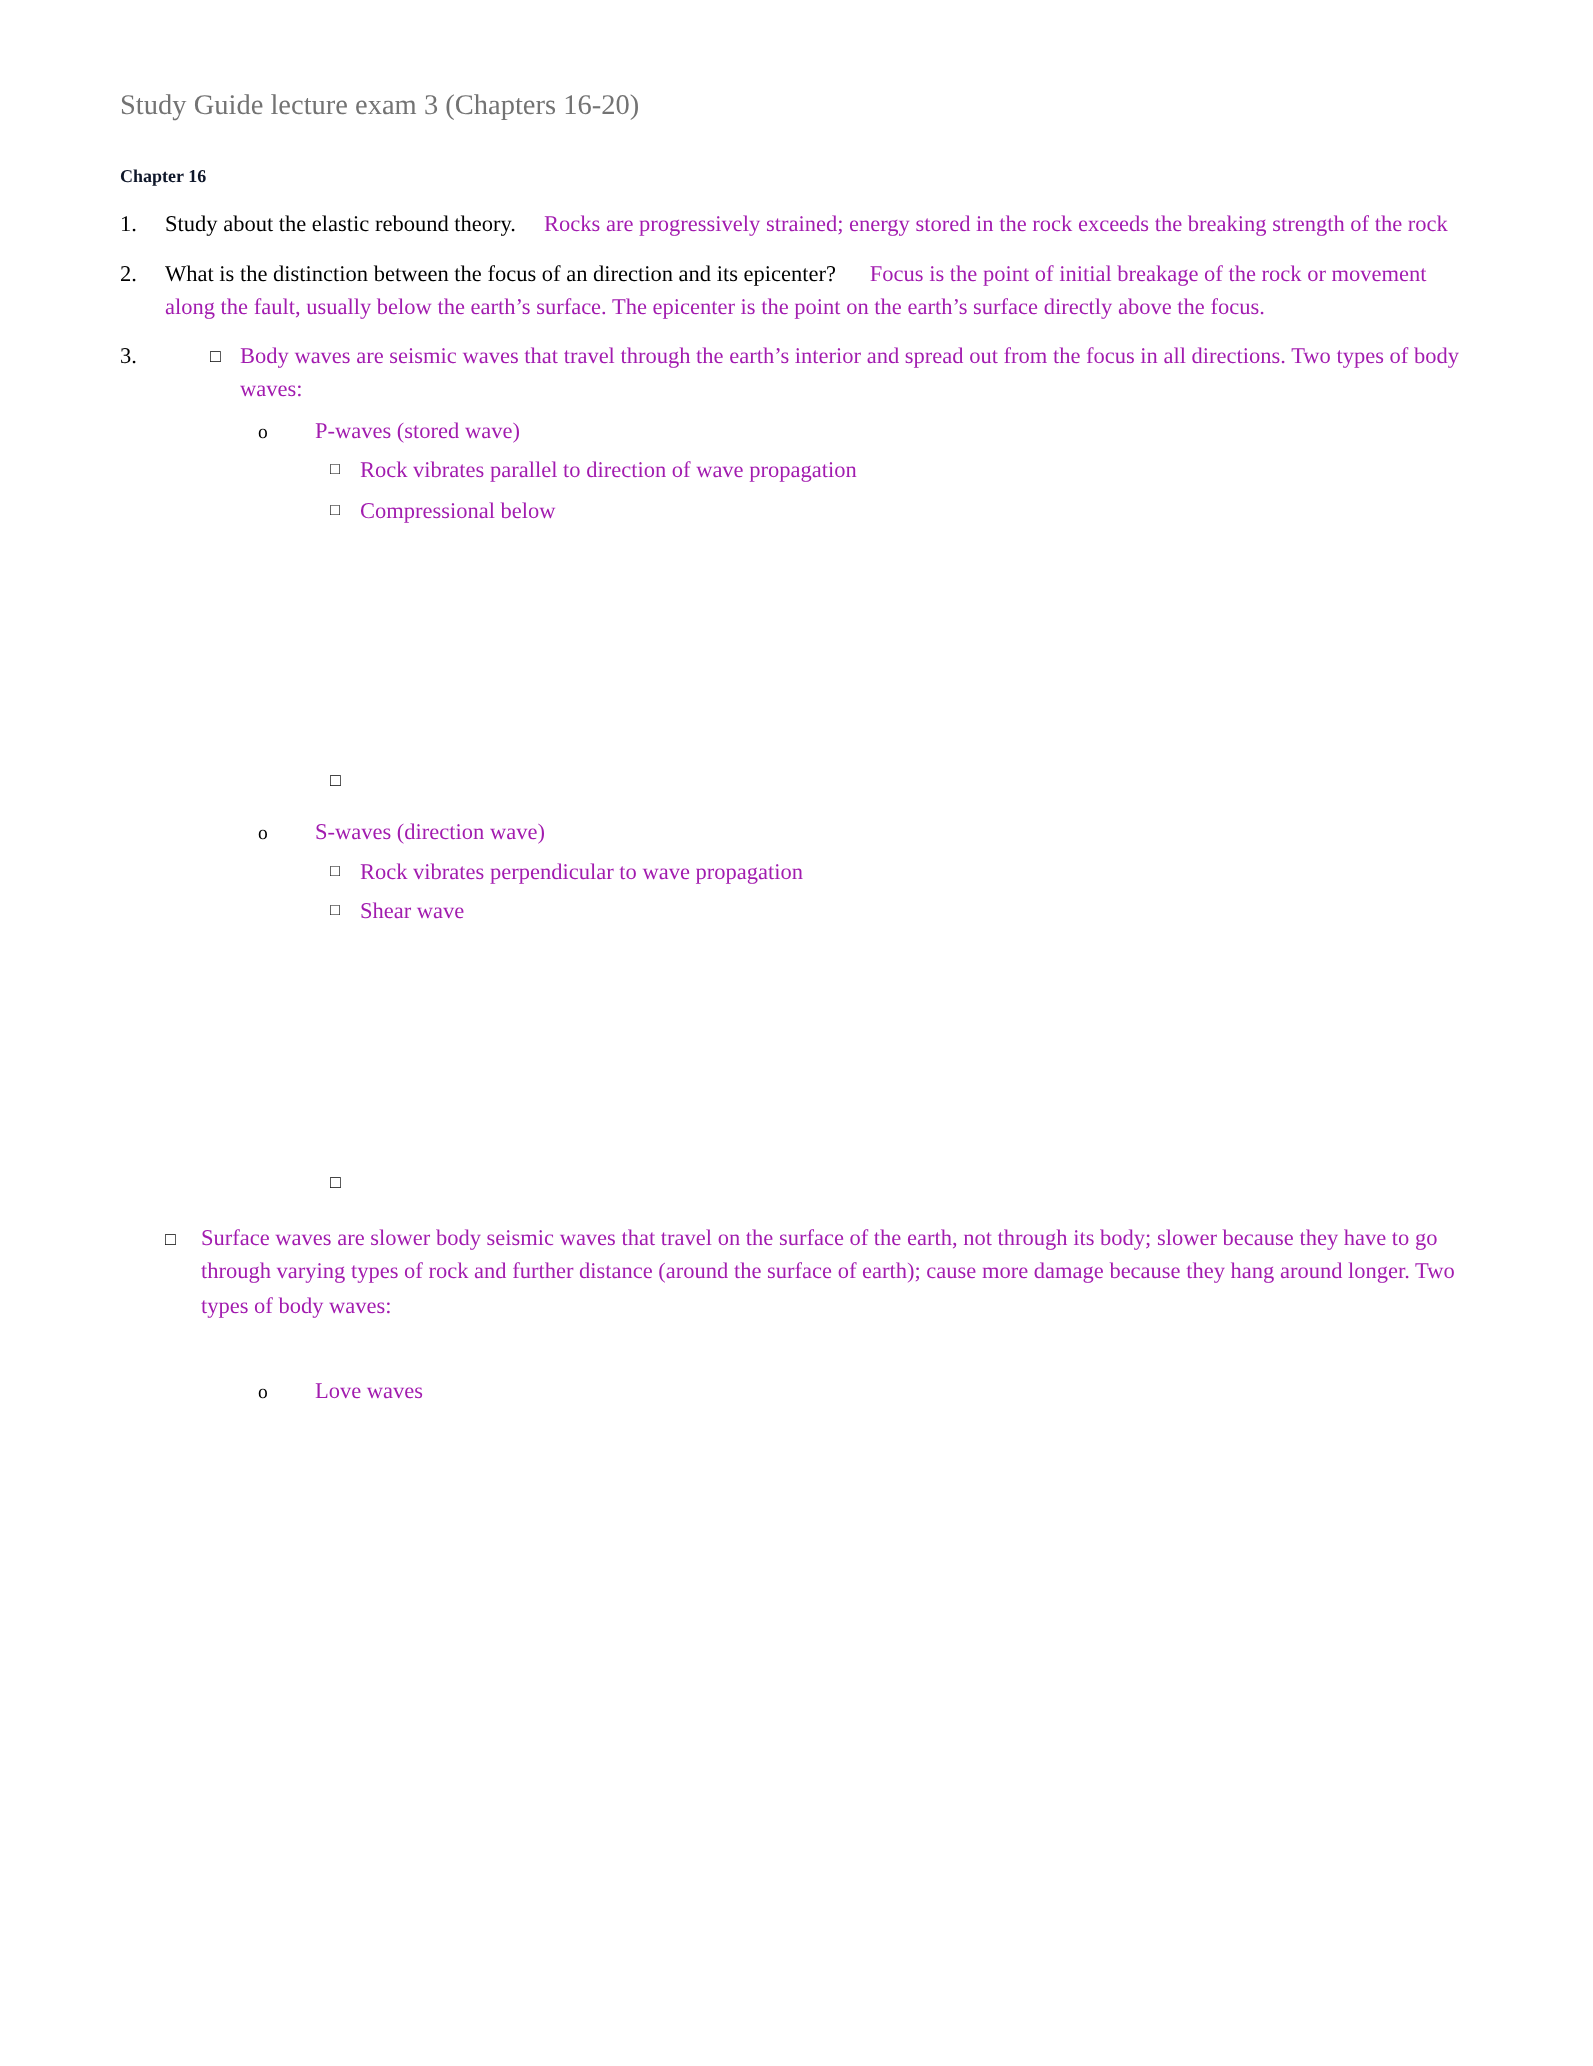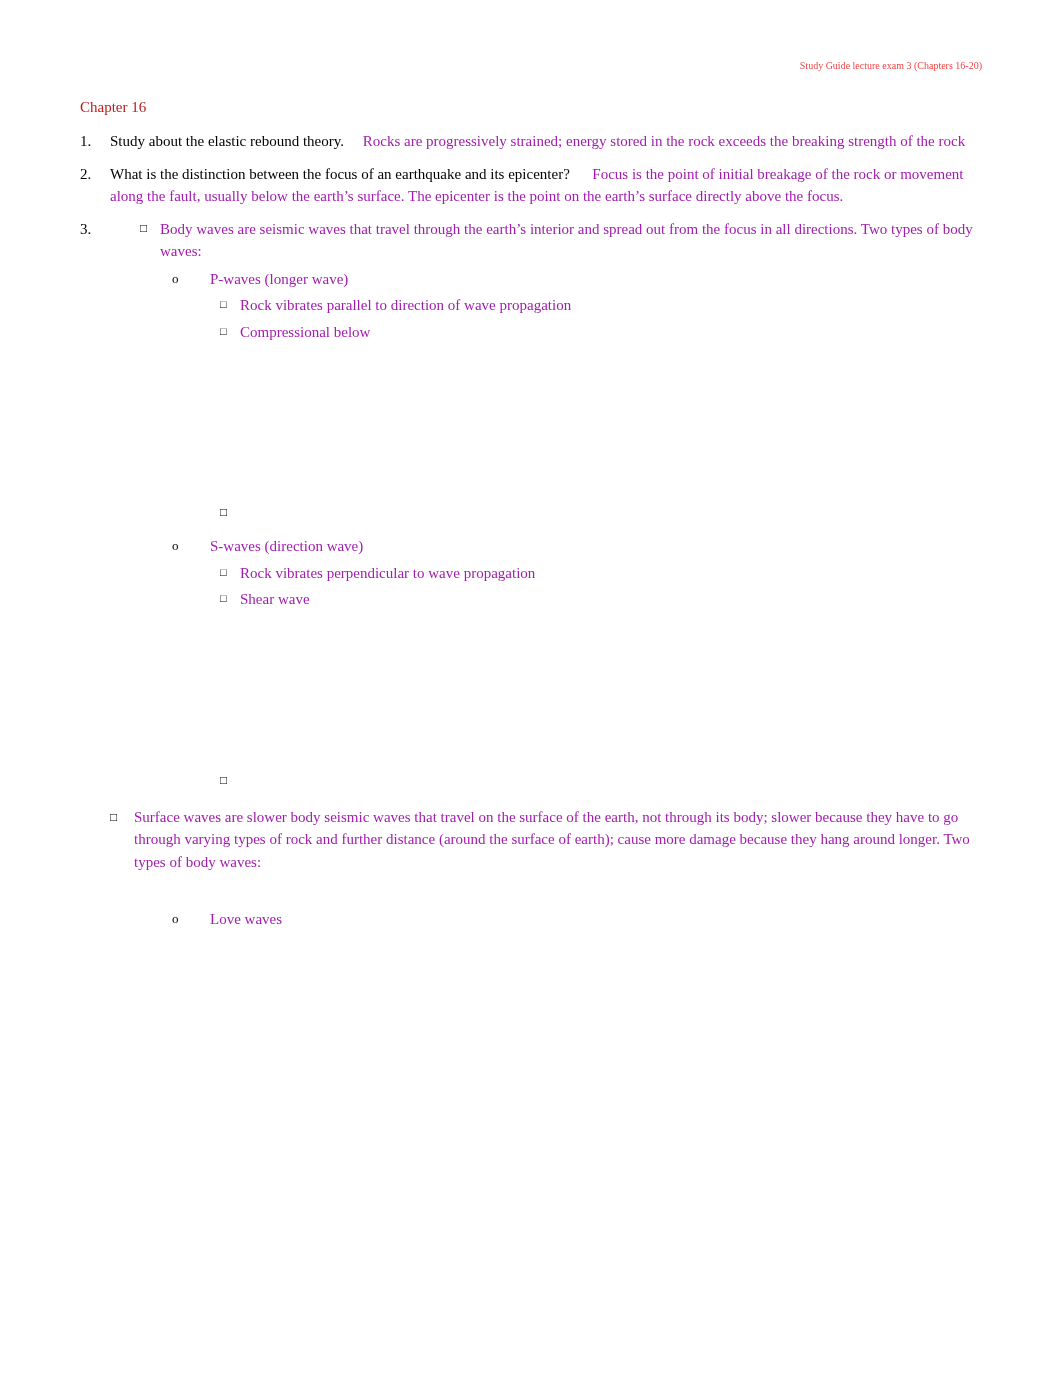--- a/index.html
+++ b/index.html
@@ -18,32 +18,32 @@
     }
 
     .page {
       width: 1062px;
       min-height: 1377px;
       background: #ffffff;
       padding: 60px 80px 60px 80px;
     }
 
     .page-title {
-      text-align: right;
-      font-size: 10px;
+      text-align: left;
+      font-size: 19px;
       font-weight: normal;
       margin-bottom: 28px;
-      color: #ef4444;
+      color: #737373;
     }
 
     .chapter-heading {
-      font-size: 15px;
-      font-weight: normal;
+      font-size: 12px;
+      font-weight: bold;
       margin-bottom: 14px;
-      color: #b91c1c;
+      color: #0f172a;
     }
 
     .question-item {
       margin-bottom: 10px;
       padding-left: 30px;
       position: relative;
       line-height: 1.5;
     }
 
     .question-number {
@@ -76,39 +76,39 @@
 
   <div class="question-item">
     <span class="question-number black">1.</span>
     <span class="black">Study about the elastic rebound theory.</span>
     <span>&nbsp;&nbsp;&nbsp;</span>
     <span class="red">Rocks are progressively strained; energy stored in the rock exceeds the breaking strength of the rock</span>
   </div>
 
   <div class="question-item">
     <span class="question-number black">2.</span>
-    <span class="black">What is the distinction between the focus of an earthquake and its epicenter?</span>
+    <span class="black">What is the distinction between the focus of an direction and its epicenter?</span>
     <span>&nbsp;&nbsp;&nbsp;&nbsp;</span>
     <span class="red">Focus is the point of initial breakage of the rock or movement along the fault, usually below the earth’s surface. The epicenter is the point on the earth’s surface directly above the focus.</span>
   </div>
 
   <div class="question-item">
     <span class="question-number black">3.</span>
   </div>
 
   <div style="padding-left: 60px;">
     <div style="position:relative; padding-left: 20px; margin-top: 5px; line-height:1.5;">
       <span style="position:absolute; left:0; top:1px; font-size:12px;">□</span>
       <span class="red">Body waves are seismic waves that travel through the earth’s interior and spread out from the focus in all directions. Two types of body waves:</span>
     </div>
 
     <div style="padding-left: 50px;">
       <div style="position:relative; padding-left: 20px; margin-top:5px; line-height:1.5;">
         <span style="position:absolute; left:-18px; top:1px; font-size:13px;">o</span>
-        <span class="red">P-waves (longer wave)</span>
+        <span class="red">P-waves (stored wave)</span>
       </div>
 
       <div style="padding-left: 30px;">
         <div style="position:relative; padding-left: 20px; margin-top:4px; line-height:1.5;">
           <span style="position:absolute; left:0; top:2px; font-size:11px;">□</span>
           <span class="red">Rock vibrates parallel to direction of wave propagation</span>
         </div>
         <div style="position:relative; padding-left: 20px; margin-top:4px; line-height:1.5;">
           <span style="position:absolute; left:0; top:2px; font-size:11px;">□</span>
           <span class="red">Compressional below</span>

